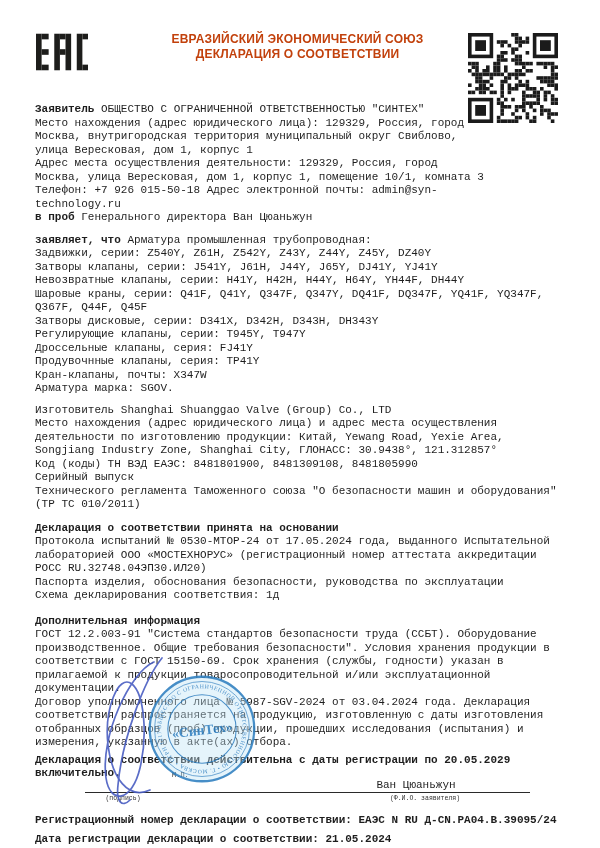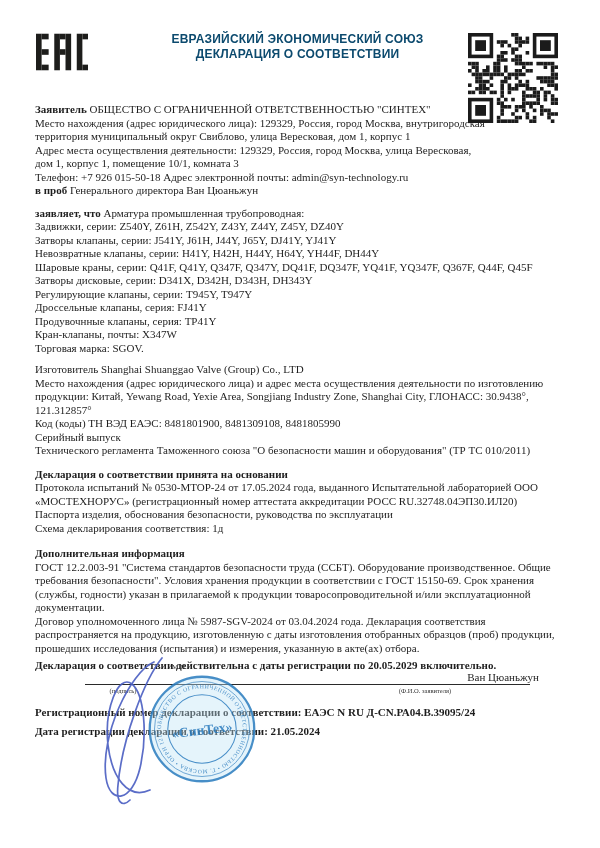--- a/index.html
+++ b/index.html
@@ -7,39 +7,39 @@
     width:600px;height:848px;box-sizing:border-box;
     padding:28px 28px 0 35px;position:relative;background:#fff;
     font-family:"Liberation Serif", serif;color:#1e1e1e;overflow:hidden;
     outline:1px solid #ededed;
   }
   
   .hdr{position:relative;height:75px;}
   .eac-logo{position:absolute;left:1px;top:2px;width:52px;height:44px;}
   .doc-title{position:absolute;left:0;width:525px;top:4px;text-align:center;
     font-family:"Liberation Sans", sans-serif;font-weight:bold;font-size:12px;
-    line-height:15px;letter-spacing:.2px;color:#0c4a6e;}
+    line-height:15px;letter-spacing:.2px;color:#c2410c;}
   .qr{position:absolute;left:433px;top:5px;width:90px;height:90px;}
   
-  .doc{width:525px;}
+  .doc{width:525px;font-family:Liberation Mono, monospace;}
   .doc p{margin:0;font-size:11px;line-height:13.5px;}
   .doc .narrow{max-width:455px;}
   b{font-weight:bold;}
   .mt4{margin-top:4px !important;}
   .mt8{margin-top:8px !important;}
   .mt9{margin-top:9px !important;}
   .mt10{margin-top:10px !important;}
   .mt12{margin-top:12px !important;}
   
   .sig-area{position:relative;height:32px;width:525px;}
   .sig-line{position:absolute;left:50px;top:11px;width:445px;border-top:1px solid #2a2a2a;}
   .sig-caption{position:absolute;font-size:6.5px;color:#333;text-align:center;}
   .cap-podpis{left:38px;top:14px;width:100px;}
   .cap-fio{left:290px;top:14px;width:200px;}
-  .sig-name{position:absolute;left:304px;top:-2px;width:200px;text-align:right;font-size:11px;}
+  .sig-name{position:absolute;left:281px;top:-2px;width:200px;text-align:center;font-size:11px;}
   .mp{position:absolute;left:137px;top:-10px;font-size:7px;color:#222;}
   .reg p{margin:0 0 5px 0;font-size:11px;line-height:14px;font-weight:bold;}
   
   .stamp{position:absolute;left:145px;top:672px;width:114px;height:114px;opacity:.88;}
   .ink{position:absolute;left:92px;top:650px;width:93px;height:160px;}
 </style>
 </head>
 <body>
 
 <div class="page">
@@ -297,21 +297,21 @@
     <p class="mt9"><b>заявляет, что</b><span> Арматура промышленная трубопроводная:</span></p>
     <p>Задвижки, серии: Z540Y, Z61H, Z542Y, Z43Y, Z44Y, Z45Y, DZ40Y</p>
     <p>Затворы клапаны, серии: J541Y, J61H, J44Y, J65Y, DJ41Y, YJ41Y</p>
     <p>Невозвратные клапаны, серии: H41Y, H42H, H44Y, H64Y, YH44F, DH44Y</p>
     <p>Шаровые краны, серии: Q41F, Q41Y, Q347F, Q347Y, DQ41F, DQ347F, YQ41F, YQ347F, Q367F, Q44F, Q45F</p>
     <p>Затворы дисковые, серии: D341X, D342H, D343H, DH343Y</p>
     <p>Регулирующие клапаны, серии: T945Y, T947Y</p>
     <p>Дроссельные клапаны, серия: FJ41Y</p>
     <p>Продувочнные клапаны, серия: TP41Y</p>
     <p>Кран-клапаны, почты: X347W</p>
-    <p>Торговая марка: SGOV.</p>
+    <p>Арматура марка: SGOV.</p>
 
     <p class="mt8">Изготовитель Shanghai Shuanggao Valve (Group) Co., LTD</p>
     <p>Место нахождения (адрес юридического лица) и адрес места осуществления деятельности по изготовлению продукции: Китай, Yewang Road, Yexie Area, Songjiang Industry Zone, Shanghai City, ГЛОНАСС: 30.9438°, 121.312857°</p>
     <p>Код (коды) ТН ВЭД ЕАЭС: 8481801900, 8481309108, 8481805990</p>
     <p>Серийный выпуск</p>
     <p>Технического регламента Таможенного союза "О безопасности машин и оборудования" (ТР ТС 010/2011)</p>
 
     <p class="mt10"><b>Декларация о соответствии принята на основании</b></p>
     <p>Протокола испытаний № 0530-МТОР-24 от 17.05.2024 года, выданного Испытательной лабораторией ООО «МОСТЕХНОРУС» (регистрационный номер аттестата аккредитации РОСС RU.32748.04ЭП30.ИЛ20)</p>
     <p>Паспорта изделия, обоснования безопасности, руководства по эксплуатации</p>

